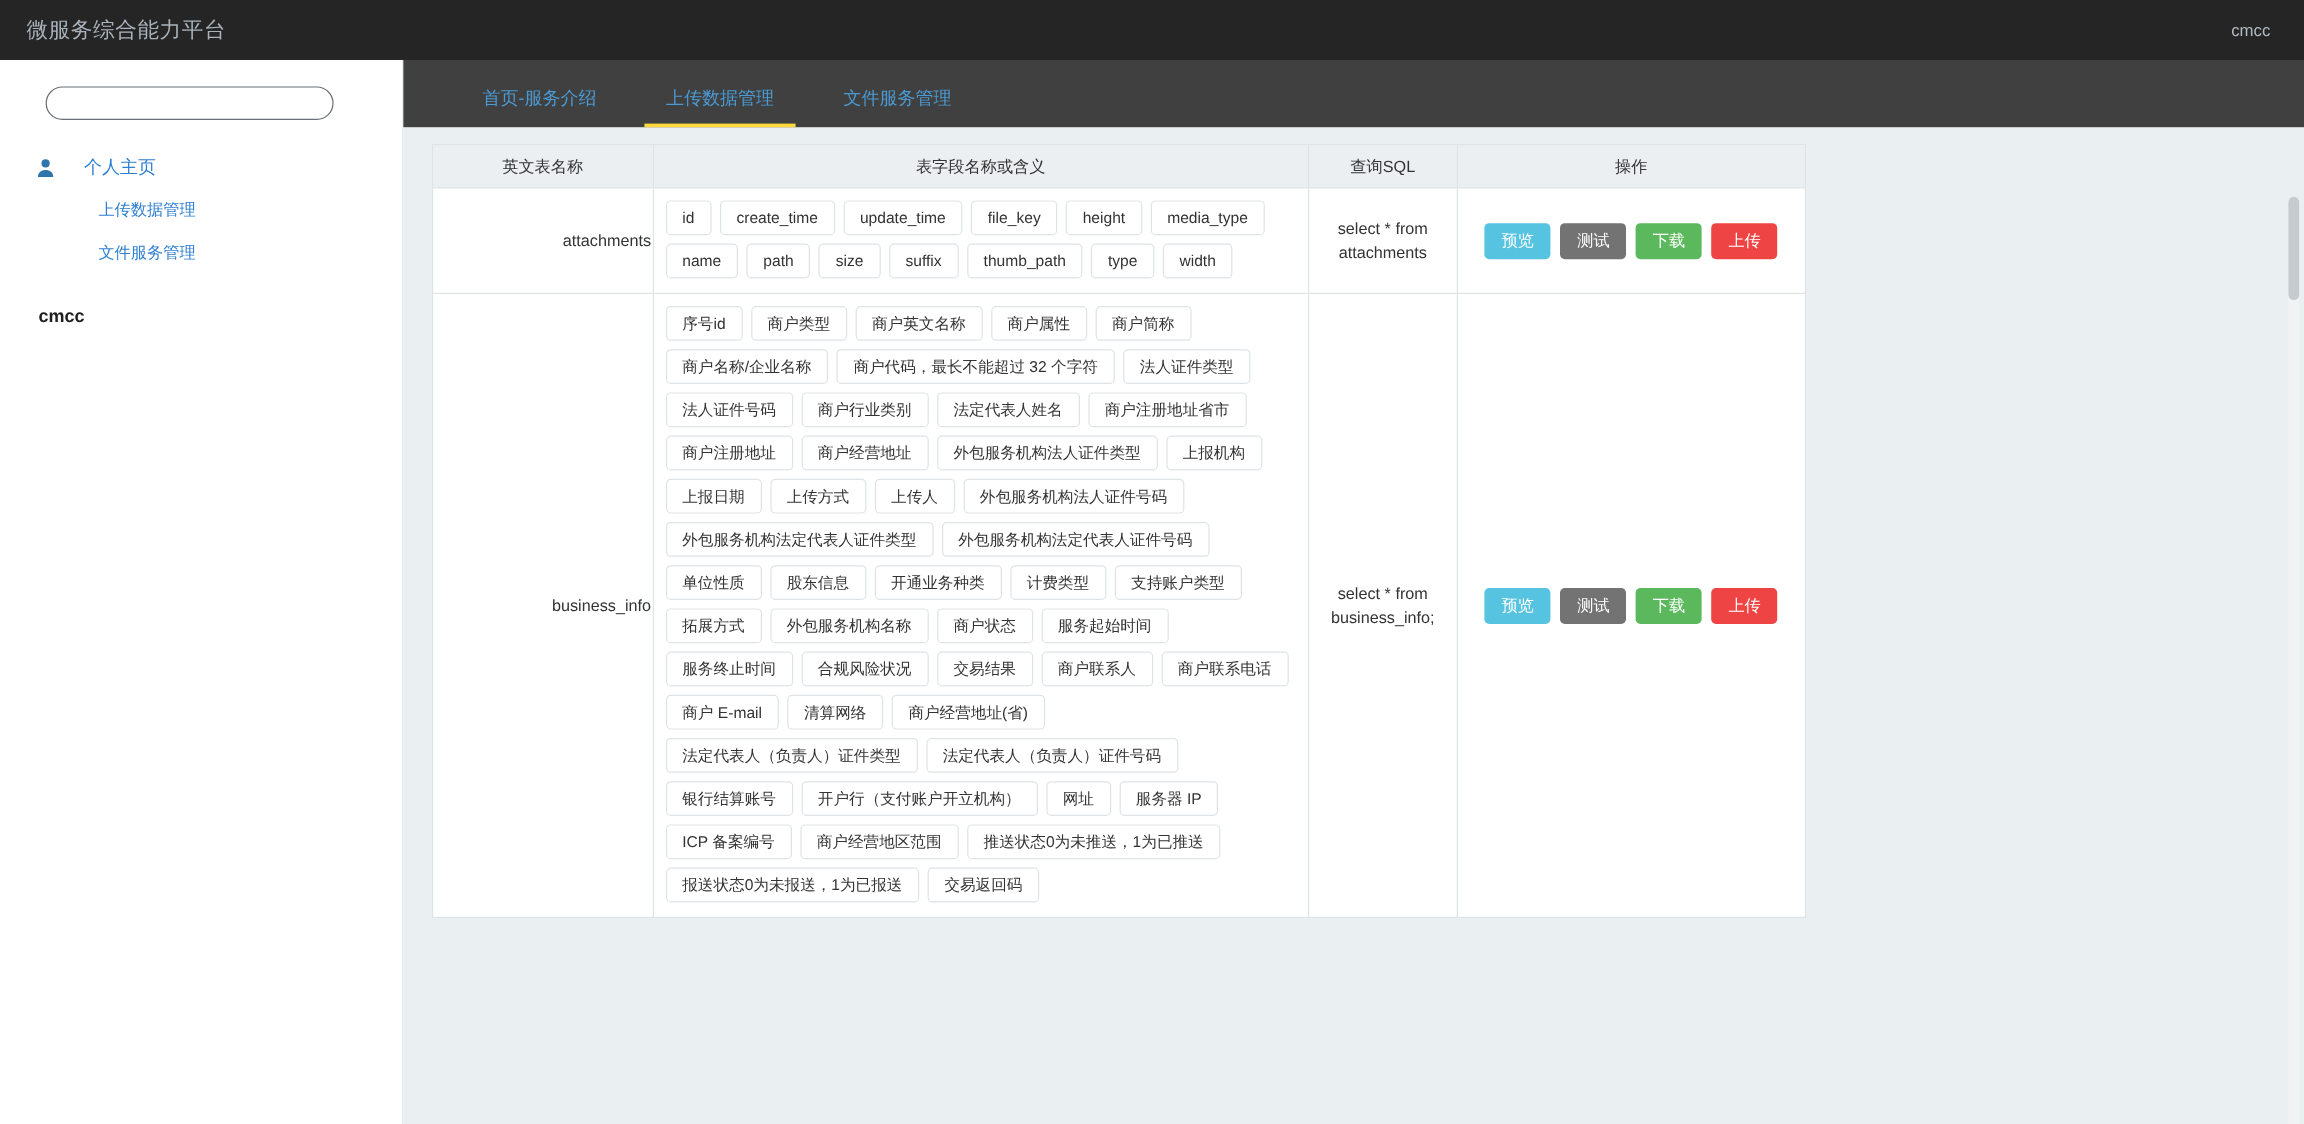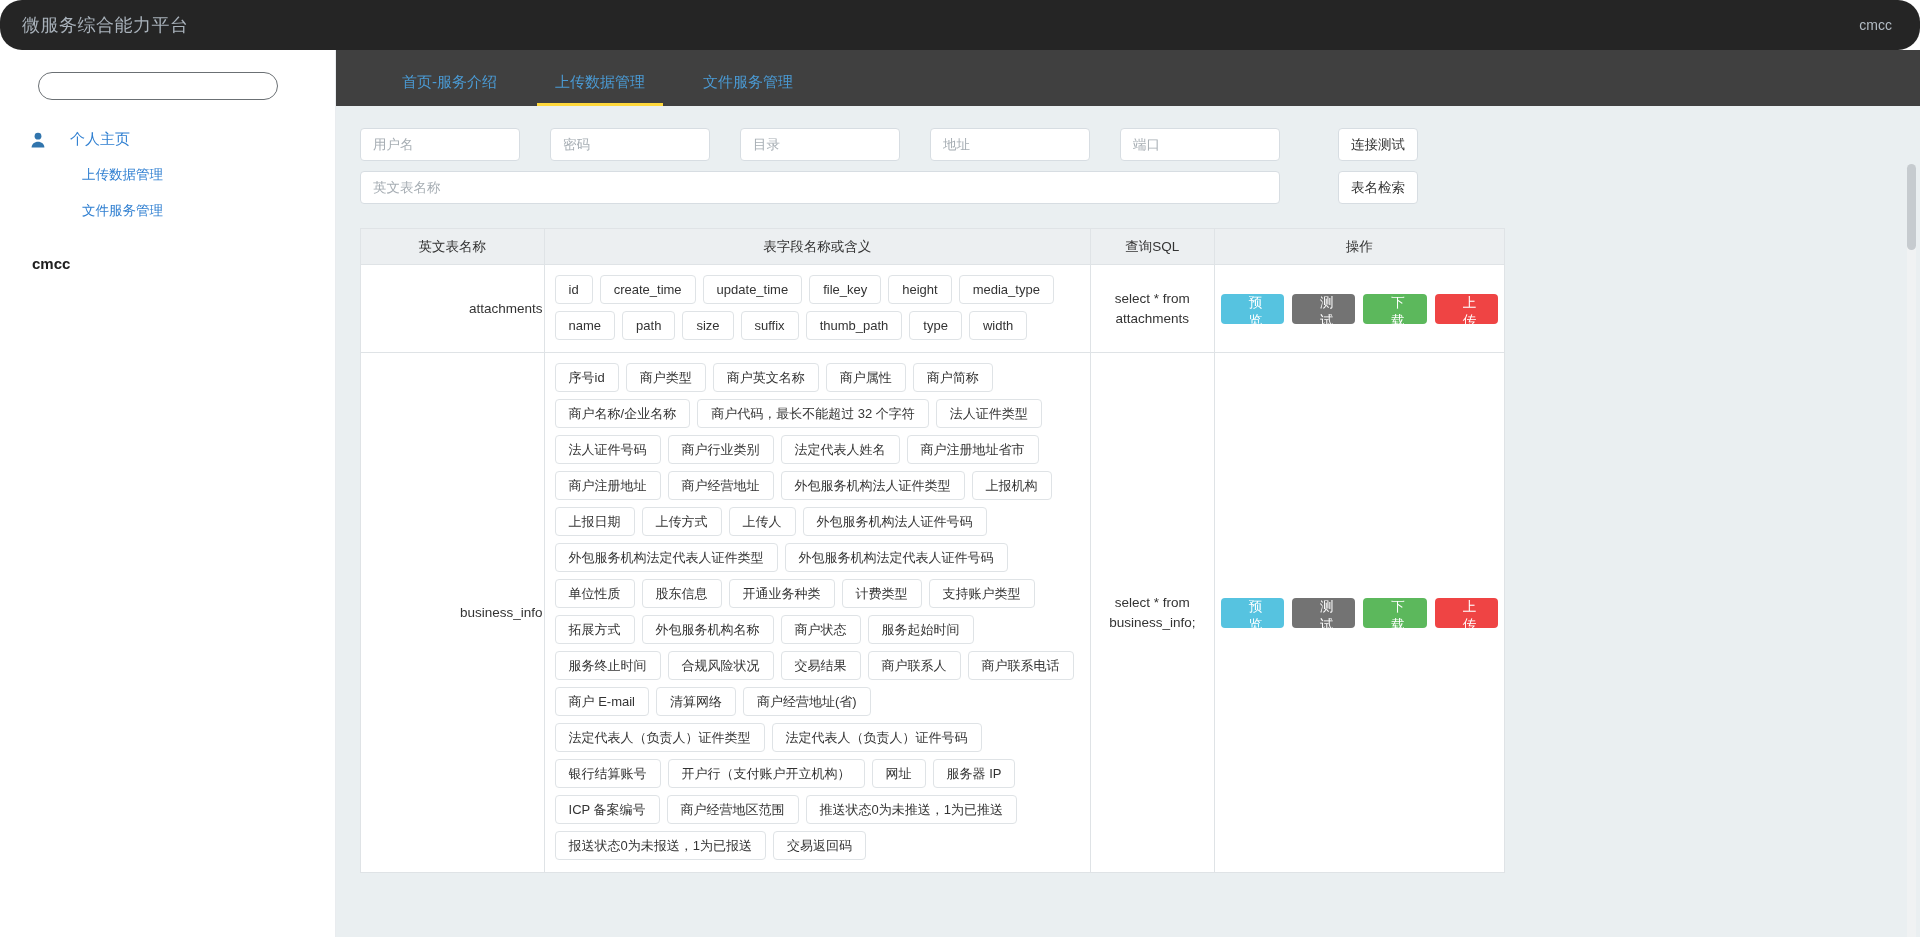--- a/index.html
+++ b/index.html
@@ -14,21 +14,20 @@
 
   
   .topbar {
     height: 50px;
     background: #252525;
     color: #9aa4ad;
     display: flex;
     align-items: center;
     justify-content: space-between;
     padding: 0 28px 0 22px;
-    border-radius: 22px;
   }
   .topbar-title { font-size: 18px; color: #a9b2bb; letter-spacing: .5px; }
   .topbar-user { font-size: 14px; color: #b3bcc4; }
 
   
   .shell { display: flex; height: 887px; }
 
   
   .sidebar {
     width: 336px;
@@ -202,21 +201,21 @@
   }
 
   .opbtns { display: flex; gap: 8px; justify-content: center; }
   .opbtn {
     border: none;
     border-radius: 4px;
     color: #fff;
     font-size: 13.5px;
     height: 30px;
     min-width: 48px;
-    padding: 0 28px;
+    padding: 0 14px;
     cursor: pointer;
     font-family: Liberation Serif, serif;
   }
   .op-preview  { background: #56c3e0; }
   .op-test     { background: #737373; }
   .op-download { background: #5cb85c; }
   .op-upload   { background: #ef4444; }
 
   
   .vscroll {
@@ -274,43 +273,20 @@
   <main class="content">
 
     <div class="tabs">
       <div class="tab">首页-服务介绍</div>
       <div class="tab active">上传数据管理</div>
       <div class="tab">文件服务管理</div>
     </div>
 
     <div class="panel-scroll">
 
-      <div class="form-rows">
-        <div class="form-row">
-          <input class="inp inp-user" type="text" placeholder="用户名" style="">
-          <span class="gap"></span>
-          <input class="inp inp-pass" type="text" placeholder="密码" style="">
-          <span class="gap"></span>
-          <input class="inp inp-dir" type="text" placeholder="目录" style="">
-          <span class="gap"></span>
-          <input class="inp inp-addr" type="text" placeholder="地址" style="">
-          <span class="gap"></span>
-          <input class="inp inp-port" type="text" placeholder="端口" style="">
-          <span class="gap"></span>
-          <span class="gap-sm"></span>
-          <button class="btn-plain">连接测试</button>
-        </div>
-
-        <div class="form-row">
-          <input class="inp inp-table" type="text" placeholder="英文表名称" style="">
-          <span class="gap"></span>
-          <span class="gap-sm"></span>
-          <button class="btn-plain">表名检索</button>
-        </div>
-      </div>
 
       <div class="tbl-wrap">
         <table class="grid">
           <colgroup>
             <col class="col-name">
               <col class="col-field">
               <col class="col-sql">
               <col class="col-op">
           </colgroup>
           <thead>

